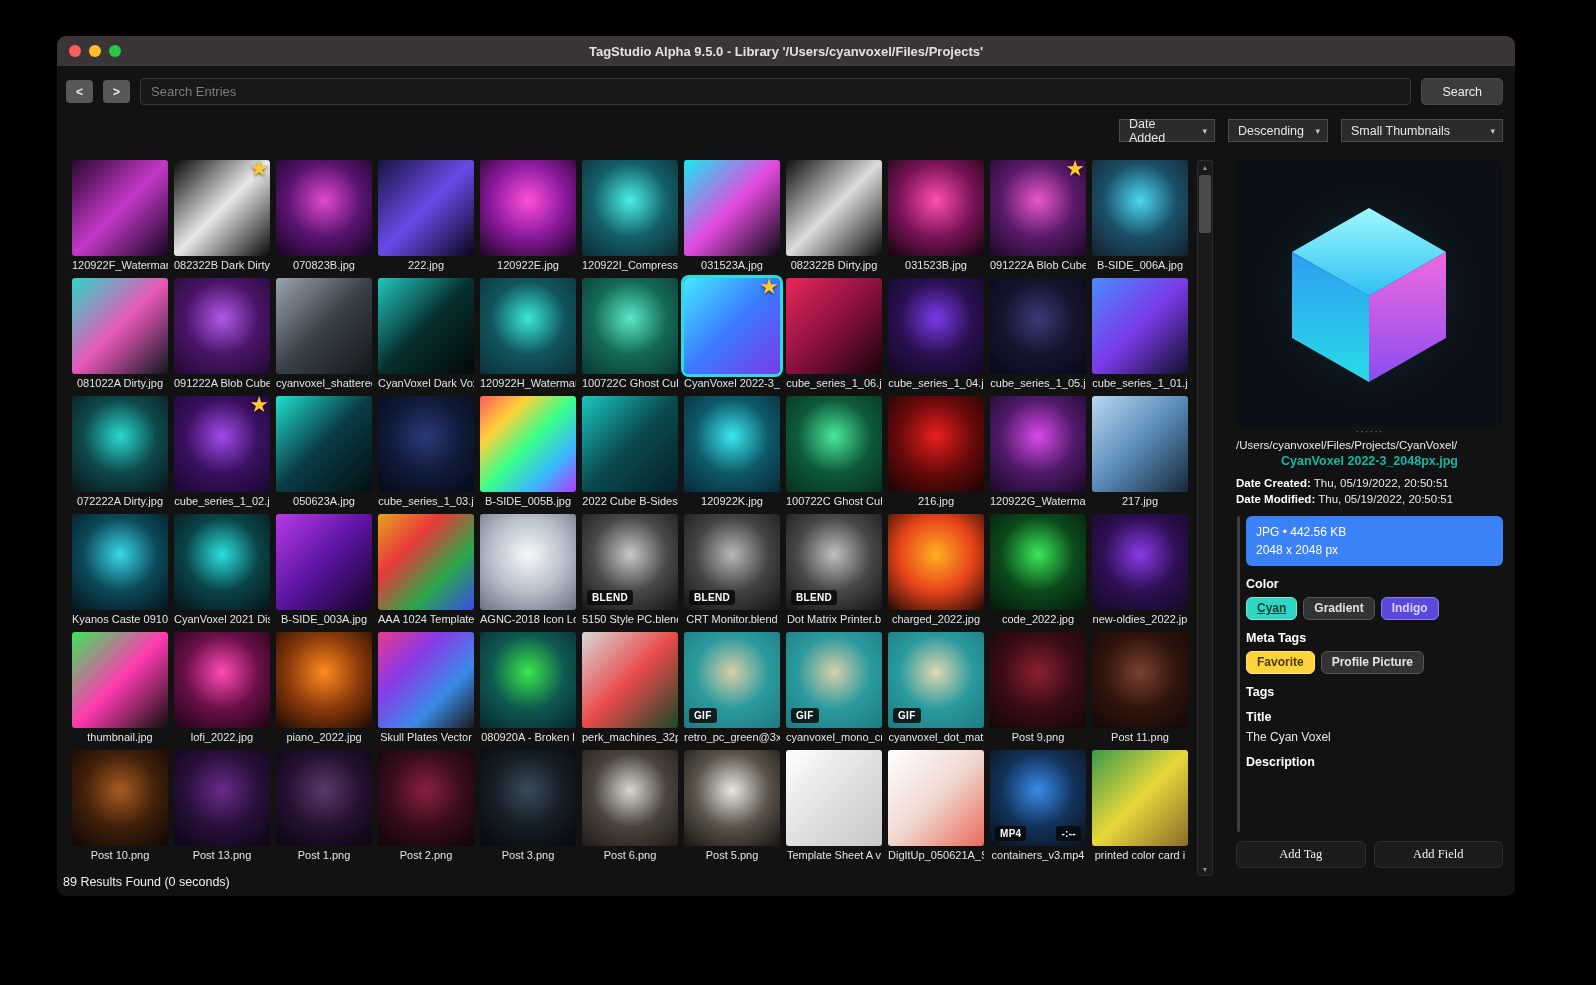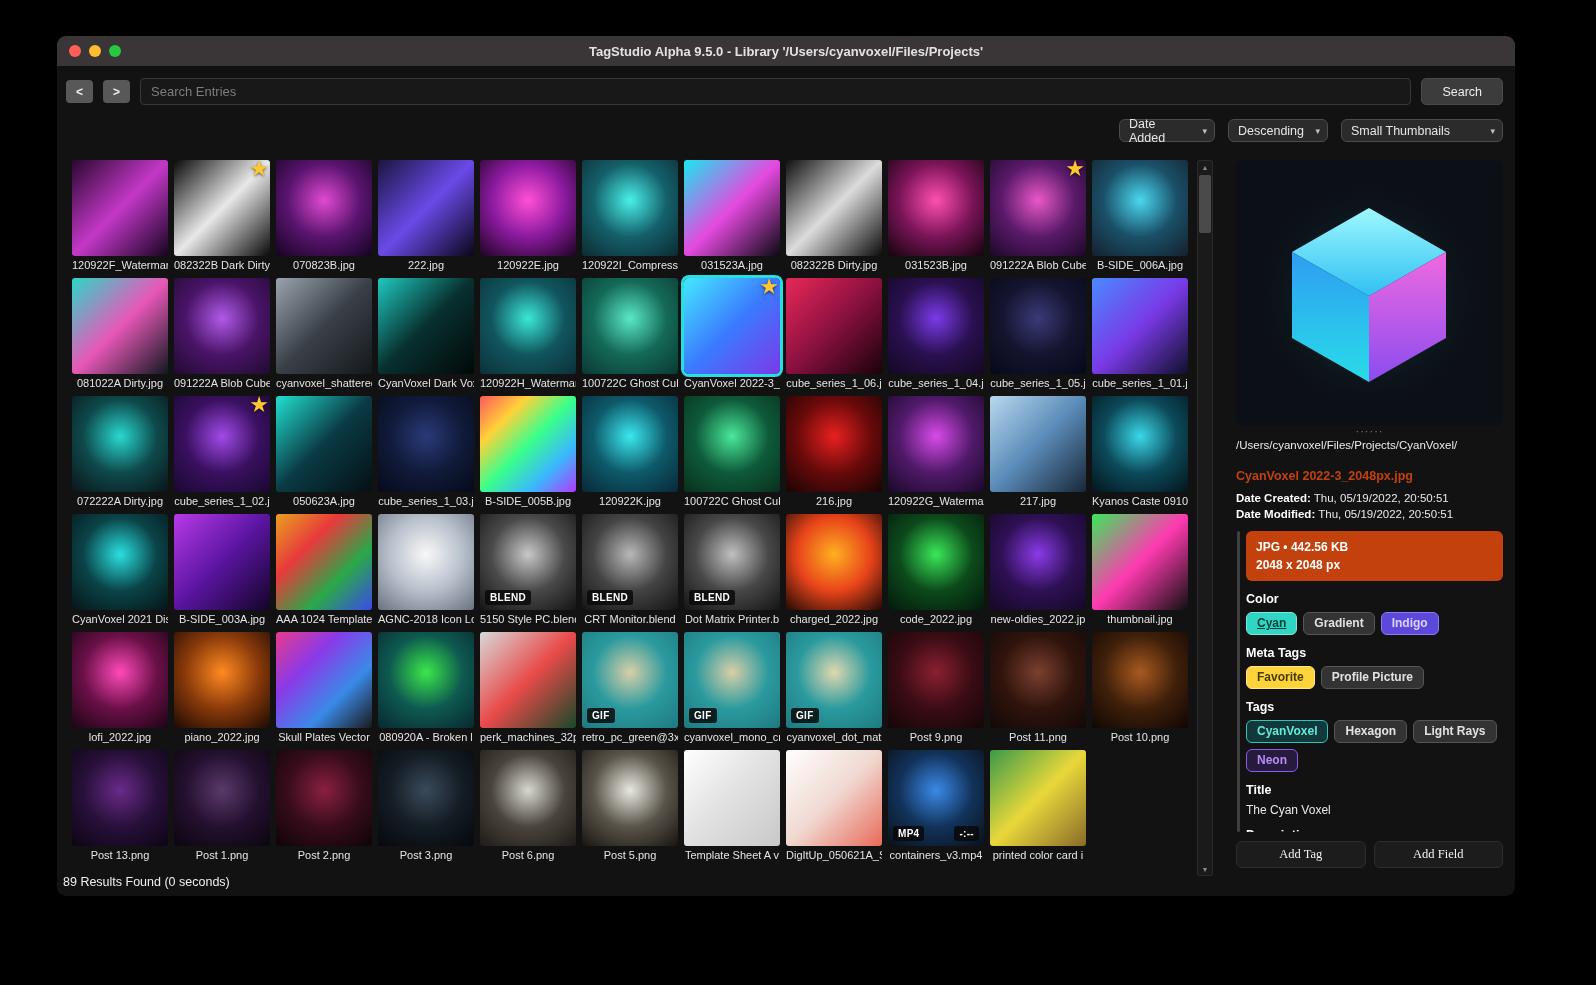--- a/index.html
+++ b/index.html
@@ -16,21 +16,21 @@
   .toolbar{display:flex;align-items:center;gap:6px;padding:12px 12px 2px 9px;flex:none;}
   .nav-btn{width:27px;height:23px;background:#585858;border:none;border-radius:4px;color:#efefef;
     font-size:12px;font-weight:700;cursor:pointer;margin-right:4px;}
   .search-input{flex:1;height:25px;background:#181818;border:1px solid #383838;border-radius:4px;
     color:#ddd;padding:0 10px;font-size:13px;font-family:"Liberation Sans",sans-serif;outline:none;}
   .search-input::placeholder{color:#7d7d7d;}
   .search-btn{height:27px;padding:0 20px;background:#3c3c3c;border:1px solid #4a4a4a;border-radius:5px;
     color:#ededed;font-size:12.5px;cursor:pointer;margin-left:4px;}
   
   .sort-row{display:flex;justify-content:flex-end;align-items:center;gap:13px;padding:12px 12px 4px;flex:none;}
-  .dropdown{height:21px;background:#2b2b2b;border:1px solid #4c4c4c;border-radius:6px;display:flex;
+  .dropdown{height:21px;background:#2b2b2b;border:1px solid #4c4c4c;border-radius:0;display:flex;
     align-items:center;color:#e6e6e6;font-size:12.5px;padding:0 7px 0 9px;gap:10px;cursor:pointer;}
   .dropdown .caret{font-size:9px;color:#c2c2c2;margin-left:auto;}
   .dd-sort{width:78px}.dd-order{width:82px}.dd-size{width:144px}
   
   .main-row{flex:1;display:flex;padding:14px 12px 0 9px;min-height:0;}
   .grid-wrap{flex:1;display:flex;min-width:0;}
   .grid{margin-left:6px;display:grid;grid-template-columns:repeat(11,96px);column-gap:6px;row-gap:6px;
     align-content:start;overflow:hidden;height:714px;}
   .cell{width:96px;}
   .thumb{width:96px;height:96px;border-radius:3px;position:relative;cursor:pointer;}
@@ -47,26 +47,26 @@
     border-radius:2px;display:flex;flex-direction:column;align-items:center;flex:none;}
   .varrow{height:12px;width:100%;display:flex;align-items:center;justify-content:center;color:#8a8a8a;
     font-size:7px;cursor:pointer;flex:none;}
   .vtrack{flex:1;width:100%;position:relative;}
   .vthumb{position:absolute;top:2px;left:1px;right:1px;height:58px;background:#4a4a4a;border-radius:2px;cursor:pointer;}
   
   .panel{width:267px;margin-left:12px;display:flex;flex-direction:column;flex:none;min-height:0;}
   .preview-img{height:266px;border-radius:8px;overflow:hidden;background:#0c1016;flex:none;cursor:pointer;}
   .handle-dots{text-align:center;color:#7a7a7a;font-size:11px;letter-spacing:1px;line-height:10px;height:11px;flex:none;}
   .fpath{color:#eaeaea;font-size:11.5px;margin-top:2px;white-space:nowrap;overflow:hidden;}
-  .fname{font-weight:700;font-size:12.5px;color:#c2410c;margin-top:18px;}
+  .fname{font-weight:700;font-size:12.5px;color:#14b8a6;margin-top:3px;text-align:center;}
   .fdates{margin-top:7px;font-size:11.5px;color:#e8e8e8;line-height:1.4;}
   .fdates b{color:#fff;}
   .panel-scroll{position:relative;margin-top:9px;padding-left:10px;flex:1;min-height:0;overflow:hidden;}
   .panel-scroll .rail{position:absolute;left:1px;top:0;bottom:0;width:3px;background:#3f3f3f;border-radius:2px;}
-  .info-box{background:#c2410c;border-radius:6px;padding:7px 10px;font-weight:700;font-size:12px;
+  .info-box{background:#3b82f6;border-radius:6px;padding:7px 10px;font-weight:400;font-size:12px;
     line-height:1.5;color:#fff;}
   .fsection{margin-top:11px;}
   .flabel{font-weight:700;font-size:12.5px;color:#fff;margin-bottom:6px;}
   .pills{display:flex;flex-wrap:wrap;gap:6px;}
   .pill{padding:2px 10px;border-radius:6px;border:1px solid;font-weight:600;font-size:12px;
     line-height:17px;cursor:pointer;white-space:nowrap;}
   .ftext{color:#e8e8e8;font-size:12px;}
   .btn-row{display:flex;gap:8px;padding-top:9px;flex:none;}
   .add-btn{flex:1;height:27px;background:#1c1c1c;border:1px solid #2d2d2d;border-radius:6px;color:#f2f2f2;
     font-size:12.5px;cursor:pointer;font-family:Liberation Serif, serif;}
@@ -221,20 +221,24 @@
             <div class="thumb" style="background: linear-gradient(135deg, rgb(32, 224, 208), rgb(10, 58, 68), rgb(4, 16, 20));"></div>
             <div class="tlabel">050623A.jpg</div>
           </div>
           <div class="cell">
             <div class="thumb" style="background: radial-gradient(circle at 50% 42%, rgb(42, 58, 120), rgb(16, 26, 58), rgb(6, 10, 24));"></div>
             <div class="tlabel">cube_series_1_03.j</div>
           </div>
           <div class="cell">
             <div class="thumb" style="background: linear-gradient(135deg, rgb(255, 90, 90), rgb(255, 210, 58), rgb(58, 255, 138), rgb(58, 184, 255), rgb(176, 58, 255));"></div>
             <div class="tlabel">B-SIDE_005B.jpg</div>
+          </div>
+          <div class="cell">
+            <div class="thumb" style="background: linear-gradient(135deg, rgb(26, 200, 192), rgb(10, 74, 80), rgb(6, 32, 40));"></div>
+            <div class="tlabel">2022 Cube B-Sides</div>
           </div>
           <div class="cell">
             <div class="thumb" style="background: radial-gradient(circle at 50% 42%, rgb(58, 232, 240), rgb(14, 90, 106), rgb(8, 40, 56));"></div>
             <div class="tlabel">120922K.jpg</div>
           </div>
           <div class="cell">
             <div class="thumb" style="background: radial-gradient(circle at 50% 42%, rgb(74, 232, 154), rgb(14, 90, 58), rgb(8, 48, 28));"></div>
             <div class="tlabel">100722C Ghost Cub</div>
           </div>
           <div class="cell">
@@ -460,26 +464,20 @@
             </div>
             <div class="fsection">
               <div class="flabel">Meta Tags</div>
               <div class="pills">
                 <span class="pill" style="background: rgb(255, 212, 58); color: rgb(71, 58, 0); border-color: rgb(255, 232, 138);">Favorite</span>
                 <span class="pill" style="background: rgb(51, 51, 51); color: rgb(226, 226, 226); border-color: rgb(85, 85, 85);">Profile Picture</span>
               </div>
             </div>
             <div class="fsection">
               <div class="flabel">Tags</div>
-              <div class="pills">
-                <span class="pill" style="background: rgb(17, 57, 59); color: rgb(99, 232, 218); border-color: rgb(47, 196, 183);">CyanVoxel</span>
-                <span class="pill" style="background: rgb(51, 51, 51); color: rgb(226, 226, 226); border-color: rgb(85, 85, 85);">Hexagon</span>
-                <span class="pill" style="background: rgb(51, 51, 51); color: rgb(226, 226, 226); border-color: rgb(85, 85, 85);">Light Rays</span>
-                <span class="pill" style="background: rgb(38, 27, 61); color: rgb(183, 140, 245); border-color: rgb(138, 92, 240);">Neon</span>
-              </div>
             </div>
             <div class="fsection">
               <div class="flabel">Title</div>
               <div class="ftext">The Cyan Voxel</div>
             </div>
             <div class="fsection">
               <div class="flabel">Description</div>
             </div>
           </div>
       </div>

